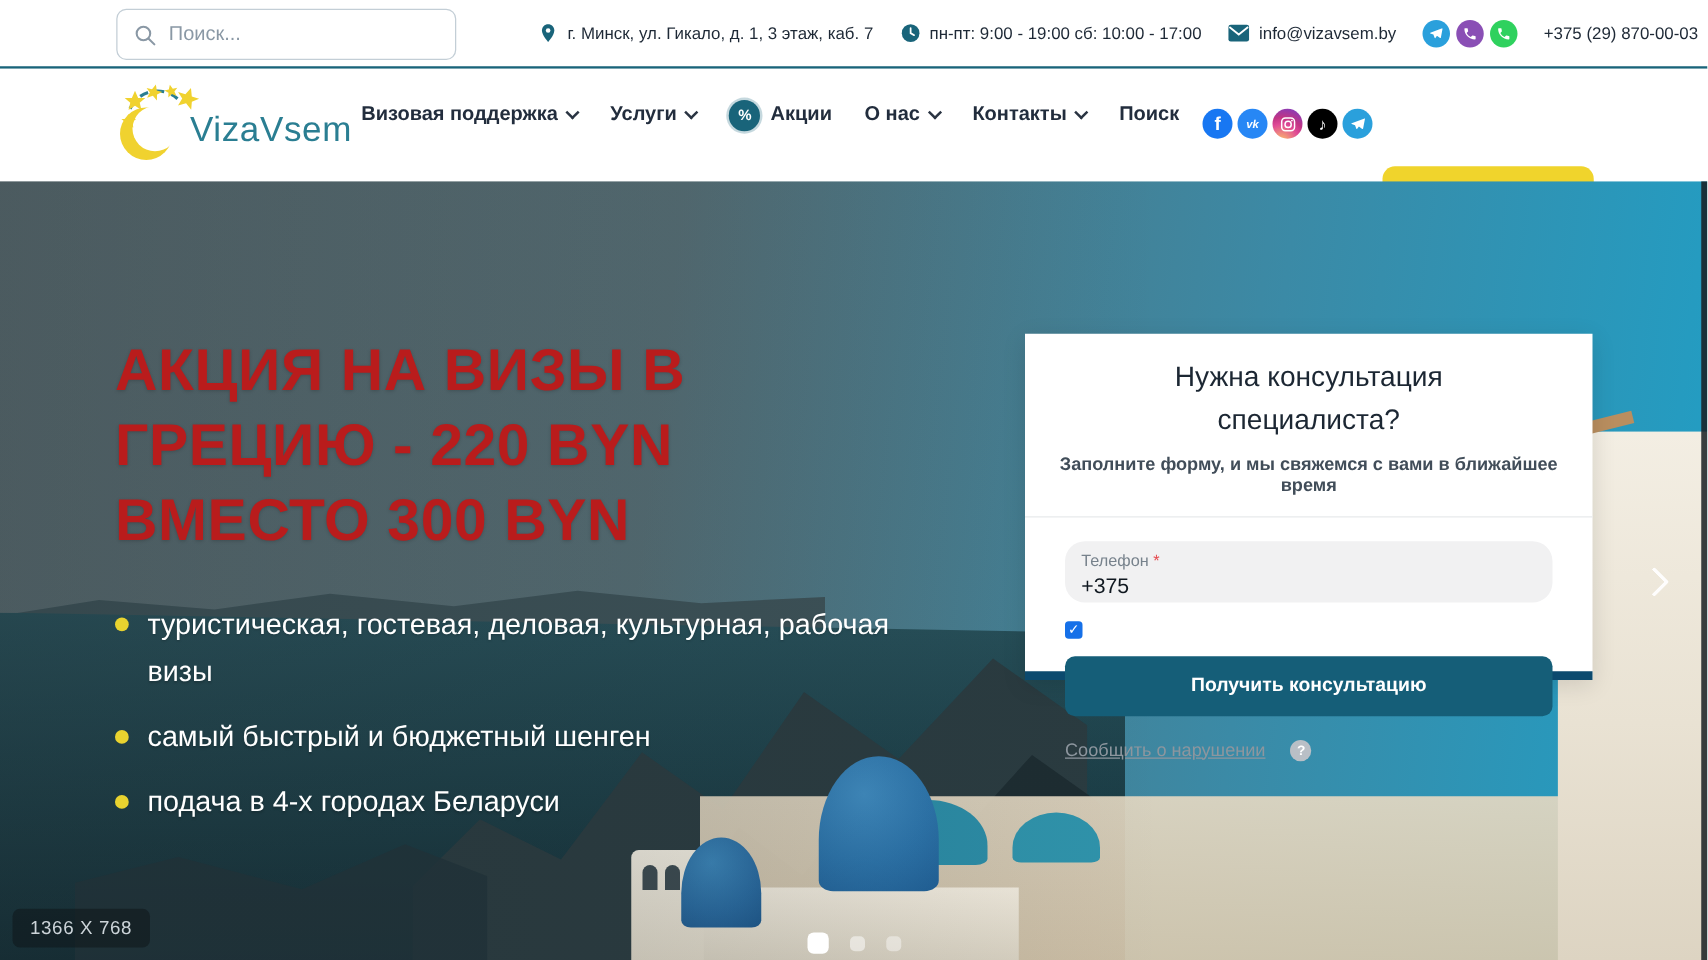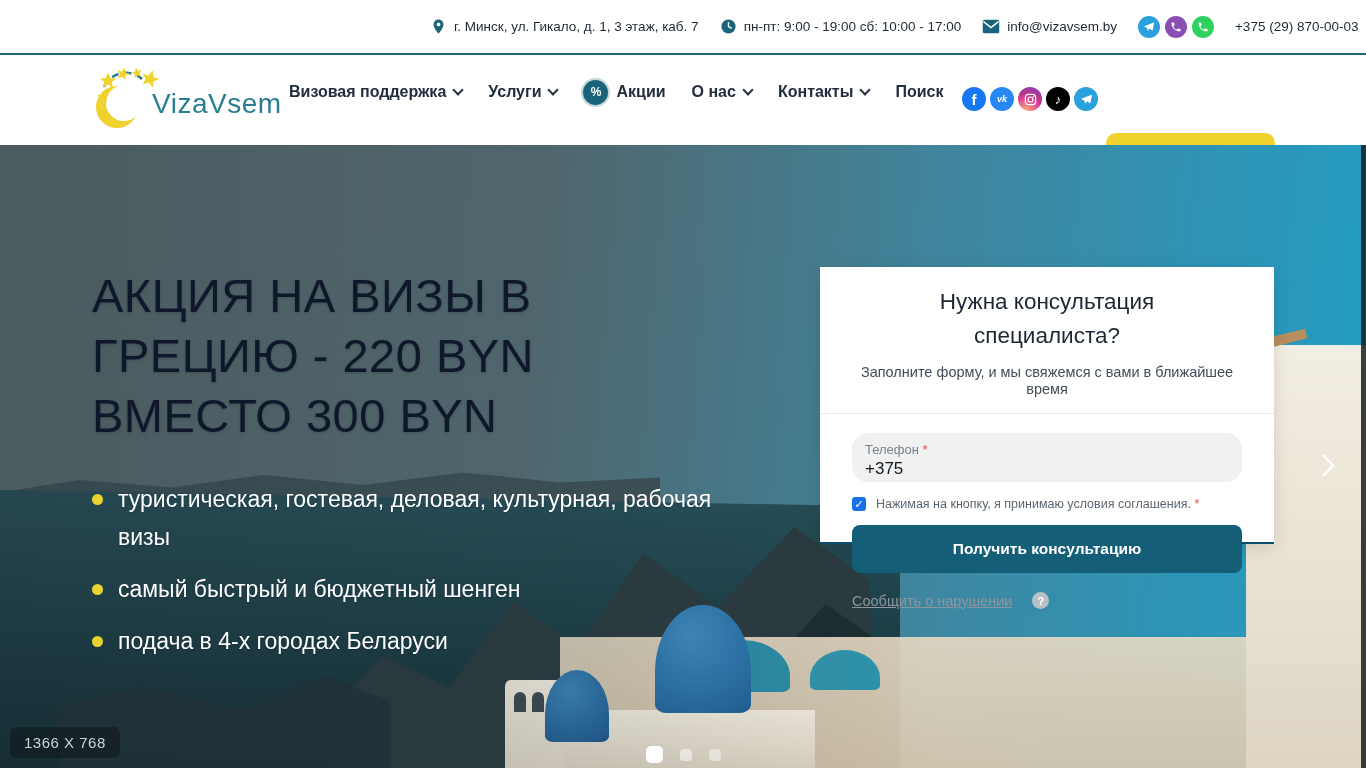--- a/index.html
+++ b/index.html
@@ -76,32 +76,32 @@
     background:#2b8ca6; border-radius:50% 50% 10% 10% / 70% 70% 10% 10%; }
   .teal-roof2 { position:absolute; left:810px; top:505px; width:70px; height:40px;
     background:#2f93ab; border-radius:50% 50% 10% 10% / 70% 70% 10% 10%; }
   .arch-dark { position:absolute; left:60px; top:520px; width:330px; height:103px;
     background:#20333a; clip-path:polygon(0 100%,0 40%,25% 20%,55% 45%,80% 10%,100% 35%,100% 100%); opacity:.85; }
   .shade { position:absolute; inset:0;
     background:linear-gradient(90deg,rgba(35,46,50,.28) 0%,rgba(35,46,50,.10) 45%,rgba(35,46,50,0) 68%); }
   .edge-strip { position:absolute; right:0; top:0; width:5px; height:100%; background:rgba(24,30,34,.85); }
 
   .hero-title { position:absolute; left:92px; top:121px; width:650px; font-size:47px;
-    line-height:60px; font-weight:400; color:#0f172a; letter-spacing:.5px;
+    line-height:60px; font-weight:700; color:#b91c1c; letter-spacing:.5px;
     text-shadow:0 1px 3px rgba(0,0,0,.18); }
   .hero-bullets { position:absolute; left:92px; top:335px; width:660px; list-style:none; }
   .hero-bullets li { display:flex; gap:15px; font-size:23px; line-height:38px; color:#fff;
     margin-bottom:14px; text-shadow:0 1px 2px rgba(0,0,0,.22); }
   .dot-bullet { flex:none; width:11px; height:11px; border-radius:50%; background:#e9d32f; margin-top:14px; }
 
   
   .card { position:absolute; left:820px; top:122px; width:454px; height:277px; background:#fff;
-    border-bottom:2px solid #0c4a6e; box-shadow:0 4px 18px rgba(0,0,0,.12); }
+    border-bottom:7px solid #0c4a6e; box-shadow:0 4px 18px rgba(0,0,0,.12); }
   .card-title { margin:18px 58px 0; text-align:center; font-size:22.5px; line-height:34px; color:#1c2733; }
-  .card-sub { margin:11px 20px 0; text-align:center; font-size:14.5px; line-height:17px; color:#414d59; }
+  .card-sub { margin:11px 20px 0; text-align:center; font-size:14.5px; line-height:17px; color:#414d59;font-weight:bold; }
   .card-divider { border:0; border-top:1px solid #e8eaec; margin-top:15px; }
   .field { margin:19px 32px 0; height:49px; background:#f1f1f2; border-radius:16px; padding:7px 13px; }
   .field-label { font-size:13px; color:#77828c; }
   .req { color:#e5484d; }
   .field input { display:block; width:100%; border:0; outline:0; background:transparent;
     font-size:17px; color:#101820; font-family:inherit; margin-top:1px; }
   .agree { margin:15px 32px 0; display:flex; align-items:center; gap:10px; }
   .cbox { flex:none; width:14px; height:14px; border-radius:3px; background:#1670e8; color:#fff;
     font-size:11px; line-height:14px; text-align:center; cursor:pointer; }
   .agree-label { font-size:12.5px; color:#5c6670; }
@@ -124,20 +124,27 @@
   .sdot.active { width:17px; height:17px; border-radius:5px; background:#fff; }
 
   .res-badge { position:absolute; left:10px; top:582px; height:31px; padding:0 14px;
     background:rgba(15,22,26,.55); border-radius:6px; color:#ccd4d9; font-size:15px;
     letter-spacing:.5px; display:flex; align-items:center; }
 </style>
 </head>
 <body>
 
 <div class="topbar">
+  <div class="search-box">
+    <svg width="20" height="20" viewBox="0 0 24 24" fill="none">
+      <circle cx="10.5" cy="10.5" r="6.5" stroke="#8a98a5" stroke-width="2"></circle>
+      <path d="M15.5 15.5L21 21" stroke="#8a98a5" stroke-width="2" stroke-linecap="round"></path>
+    </svg>
+    <input type="text" placeholder="Поиск..." style="">
+  </div>
   <div class="contacts">
     <div class="citem">
       <svg width="17" height="17" viewBox="0 0 24 24">
         <path d="M12 2C8.1 2 5 5.1 5 9c0 5.2 7 13 7 13s7-7.8 7-13c0-3.9-3.1-7-7-7z" fill="#19647a"></path>
         <circle cx="12" cy="9" r="2.6" fill="#fff"></circle>
       </svg>
       <span>г. Минск, ул. Гикало, д. 1, 3 этаж, каб. 7</span>
     </div>
     <div class="citem">
       <svg width="17" height="17" viewBox="0 0 24 24">
@@ -284,24 +291,20 @@
     <hr class="card-divider">
     <div class="field">
       <span class="field-label">
         <span>Телефон</span>
         <span class="req">*</span>
       </span>
       <input type="text" value="+375" style="">
     </div>
     <div class="agree">
       <span class="cbox">✓</span>
-      <span class="agree-label">
-        <span>Нажимая на кнопку, я принимаю условия соглашения.</span>
-        <span class="req">*</span>
-      </span>
     </div>
     <button class="submit-btn">Получить консультацию</button>
     <div class="report-row">
       <a class="report-link">Сообщить о нарушении</a>
       <span class="qmark">?</span>
     </div>
   </div>
 
   <div class="next-arrow">
       <span></span>

